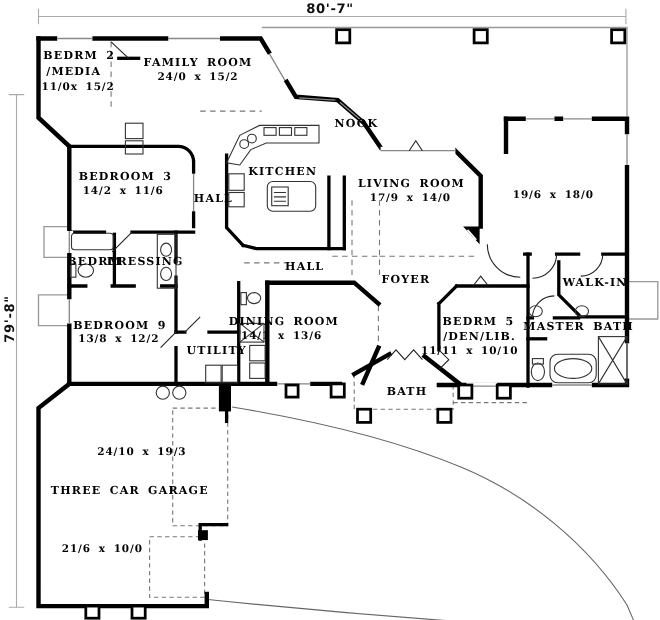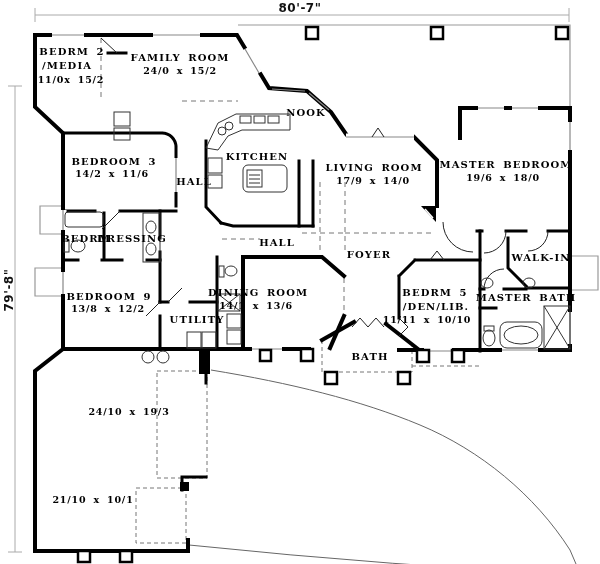--- a/index.html
+++ b/index.html
@@ -196,27 +196,26 @@
   <div class="dim dim-top" style="left:300px;top:1px">80'-7"</div>
   <div class="dim dim-left" style="left:9px;top:290px">79'-8"</div>
 
   <div class="lbl" style="left:72px;top:46px">BEDRM 2</div>
   <div class="lbl" style="left:67px;top:60px">/MEDIA</div>
   <div class="lbl sz" style="left:71px;top:74px">11/0x 15/2</div>
 
   <div class="lbl" style="left:180px;top:52px">FAMILY ROOM</div>
   <div class="lbl sz" style="left:180px;top:65px">24/0 x 15/2</div>
 
-  <div class="lbl" style="left:306px;top:107px">NOOK</div>
+  <div class="lbl" style="left:324px;top:107px">NOOK</div>
   <div class="lbl" style="left:257px;top:151px">KITCHEN</div>
 
   <div class="lbl" style="left:374px;top:162px">LIVING ROOM</div>
   <div class="lbl sz" style="left:373px;top:175px">17/9 x 14/0</div>
 
-  <div class="lbl" style="left:506px;top:159px">MASTER BEDROOM</div>
   <div class="lbl sz" style="left:503px;top:172px">19/6 x 18/0</div>
 
   <div class="lbl" style="left:114px;top:156px">BEDROOM 3</div>
   <div class="lbl sz" style="left:112px;top:168px">14/2 x 11/6</div>
 
   <div class="lbl" style="left:194px;top:176px">HALL</div>
   <div class="lbl" style="left:86px;top:233px">BEDRM</div>
   <div class="lbl" style="left:132px;top:233px">DRESSING</div>
   <div class="lbl" style="left:277px;top:237px">HALL</div>
   <div class="lbl" style="left:369px;top:249px">FOYER</div>
@@ -231,15 +230,16 @@
 
   <div class="lbl" style="left:435px;top:287px">BEDRM 5</div>
   <div class="lbl" style="left:436px;top:301px">/DEN/LIB.</div>
   <div class="lbl sz" style="left:427px;top:314px">11/11 x 10/10</div>
 
   <div class="lbl" style="left:541px;top:252px">WALK-IN</div>
   <div class="lbl" style="left:526px;top:292px">MASTER BATH</div>
   <div class="lbl" style="left:370px;top:351px">BATH</div>
 
   <div class="lbl sz" style="left:129px;top:406px">24/10 x 19/3</div>
-  <div class="lbl sz" style="left:93px;top:494px">21/10 x 10/1</div>
+  <div class="lbl" style="left:118px;top:441px">THREE CAR GARAGE</div>
+  <div class="lbl sz" style="left:93px;top:494px">21/6 x 10/0</div>
 
 </div>
 
 </body></html>

